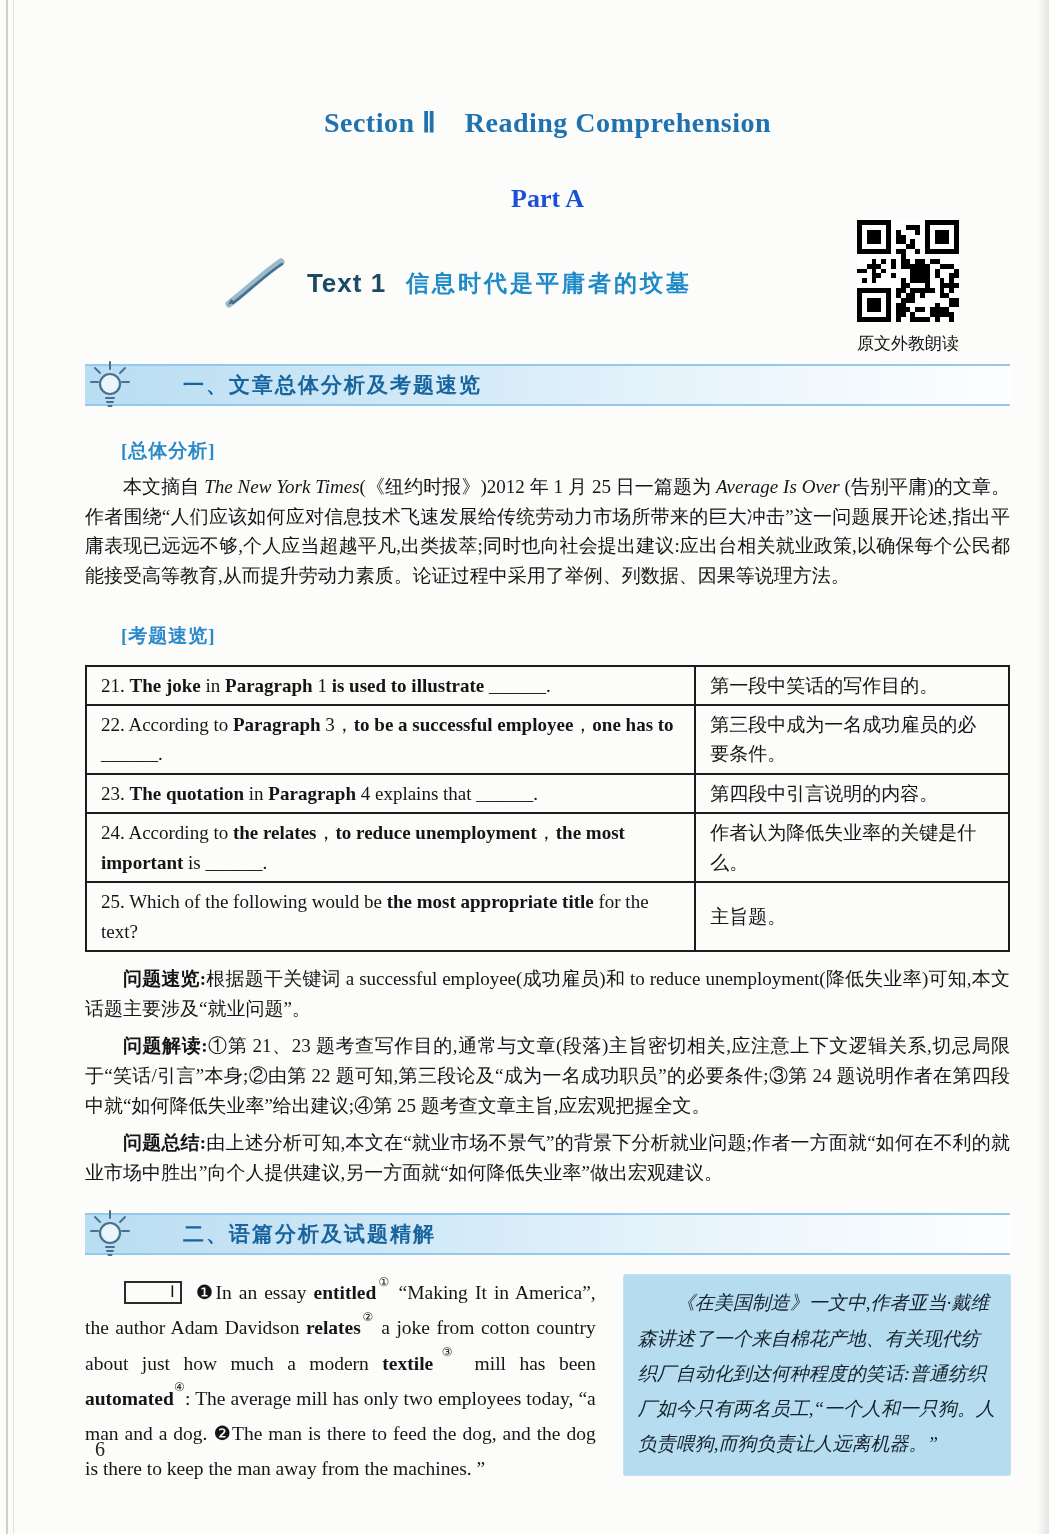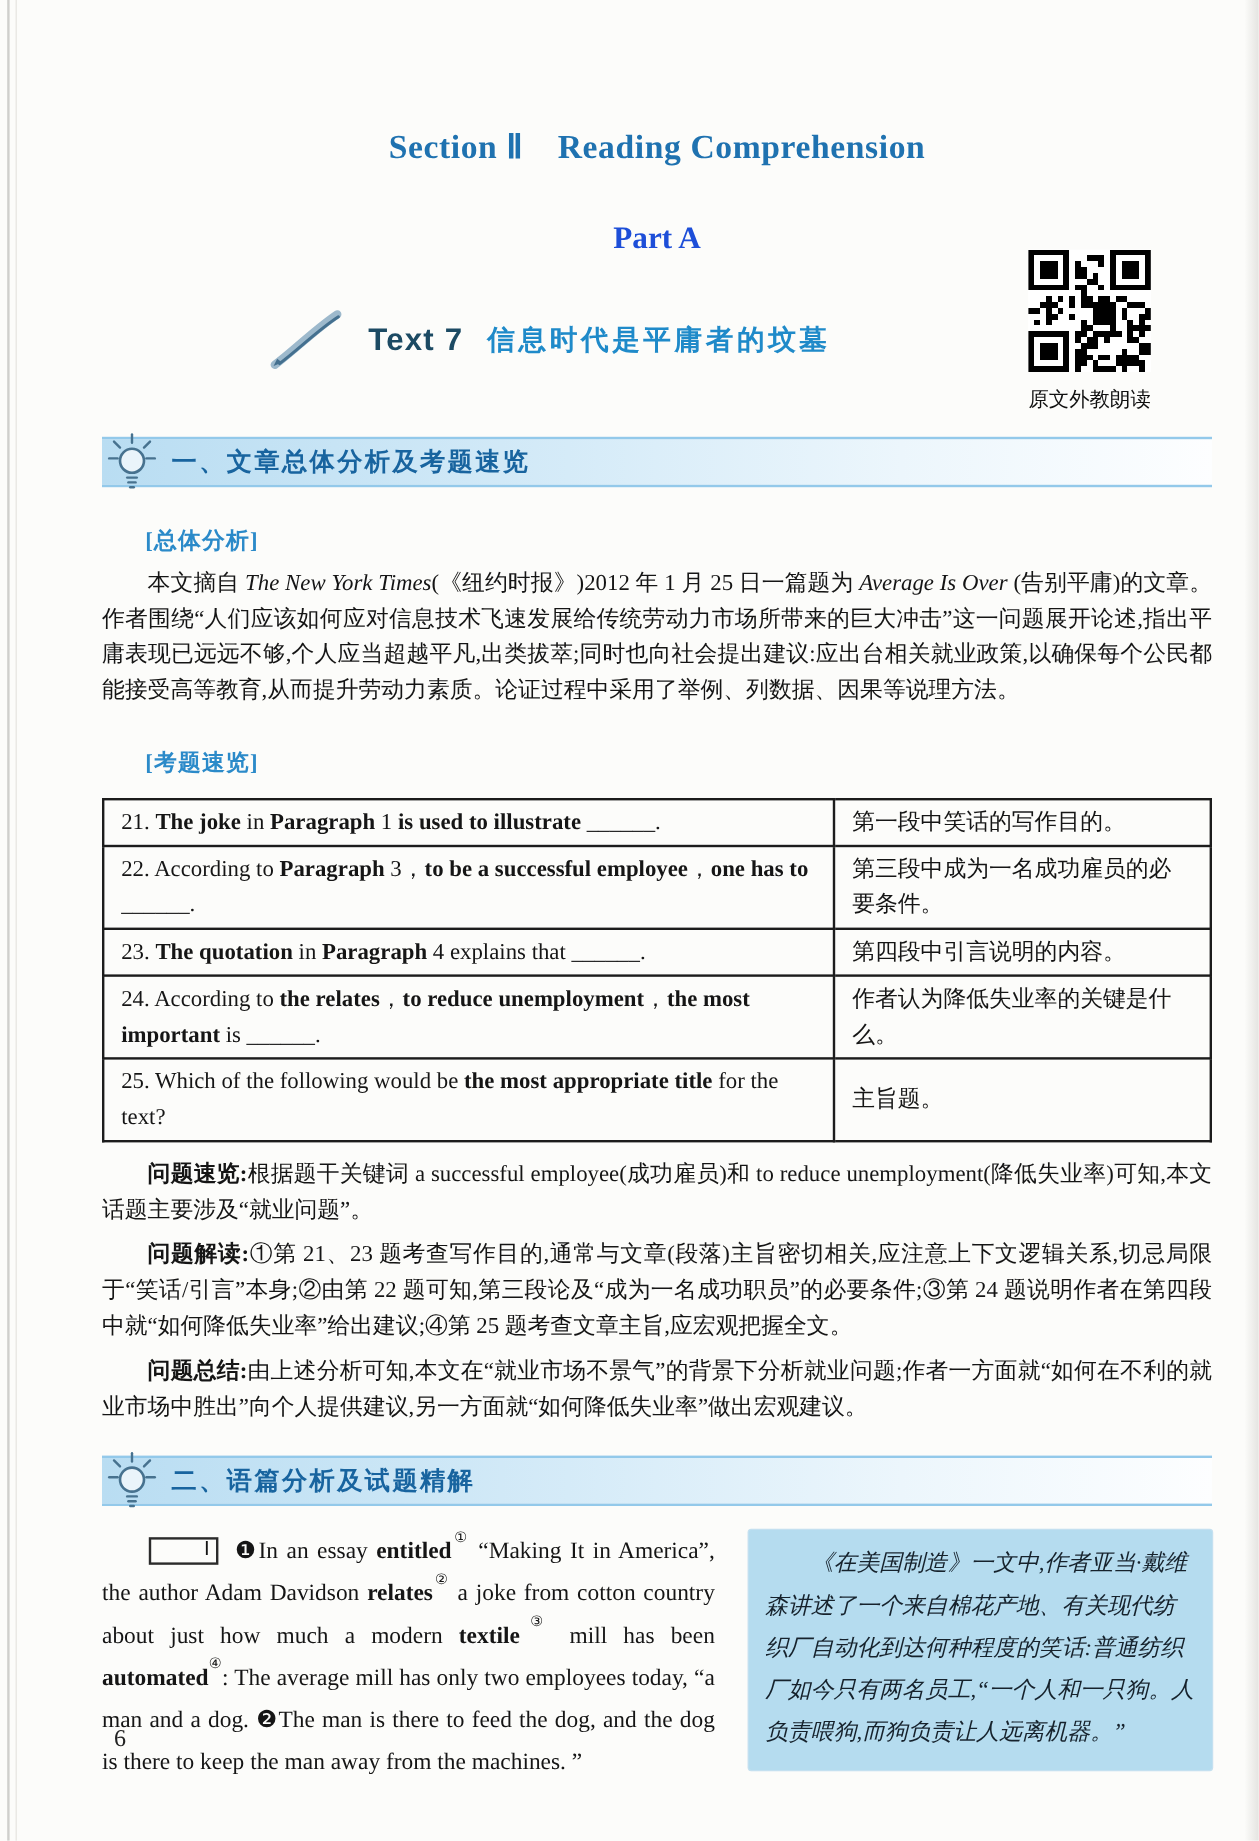--- a/index.html
+++ b/index.html
@@ -28,28 +28,28 @@
   }
   .pen-icon{width:64px;height:50px;flex:0 0 auto;}
   .text1-label{
     font-family:"Liberation Sans",sans-serif;font-weight:bold;
     font-size:26px;color:#1c4a63;letter-spacing:1px;
   }
   .text1-zh{
     font-family:"Liberation Sans",sans-serif;font-weight:bold;
     font-size:23px;color:#1f8ac9;letter-spacing:3px;
   }
-  .qr-abs{position:absolute;top:208px;right:76px;width:130px;text-align:center;}
+  .qr-abs{position:absolute;top:220px;right:76px;width:130px;text-align:center;}
   .qr-abs svg{width:102px;height:102px;shape-rendering:crispEdges;background:#fff;}
   .qrcap{margin-top:6px;font-family:"Liberation Sans",sans-serif;font-size:17px;color:#111;}
 
   .band{
     position:relative;margin-top:56px;height:38px;display:flex;align-items:center;
     background:linear-gradient(90deg,#b9ddf2 0%,#d5ebf8 42%,#ecf6fc 72%,#fdfeff 100%);
-    border-top:2px solid #93c9ea;border-bottom:2px solid #93c9ea;
+    border-top:2px solid #93c9ea;border-bottom:2px solid #93c9ea;padding-left:40px;
   }
   .band .band-title{
     margin-left:58px;color:#18649f;font-weight:bold;font-size:21px;
     font-family:"Liberation Sans",sans-serif;letter-spacing:2px;
   }
   .bulb{position:absolute;left:2px;top:-6px;width:46px;height:50px;}
 
   .bracket-label{
     margin:32px 0 4px 36px;color:#2b8ac9;font-size:19px;letter-spacing:1px;font-weight:600;
   }
@@ -246,21 +246,21 @@
   <div class="content">
     <h1 class="section-title">Section Ⅱ　Reading Comprehension</h1>
     <h2 class="part-title">Part A</h2>
 
     <div class="text1row">
       <svg class="pen-icon" viewBox="0 0 64 50" xmlns="http://www.w3.org/2000/svg">
         <path d="M6 46 C 22 34, 40 16, 58 4" stroke="#9db9cc" stroke-width="7" fill="none" stroke-linecap="round"></path>
         <path d="M10 45 C 26 33, 42 17, 59 6" stroke="#44708f" stroke-width="2.5" fill="none" stroke-linecap="round"></path>
         <path d="M5 47 l7 -3 -4 -3 z" fill="#44708f"></path>
       </svg>
-      <span class="text1-label">Text 7</span>
+      <span class="text1-label">Text 1</span>
       <span class="text1-zh">信息时代是平庸者的坟墓</span>
     </div>
 
     <div class="band">
       <svg class="bulb" viewBox="0 0 46 50" xmlns="http://www.w3.org/2000/svg">
         <g stroke="#47728f" stroke-width="2" fill="none" stroke-linecap="round">
           <line x1="23" y1="2" x2="23" y2="9"></line>
           <line x1="8" y1="8" x2="13" y2="13"></line>
           <line x1="38" y1="8" x2="33" y2="13"></line>
           <line x1="4" y1="22" x2="11" y2="22"></line>

